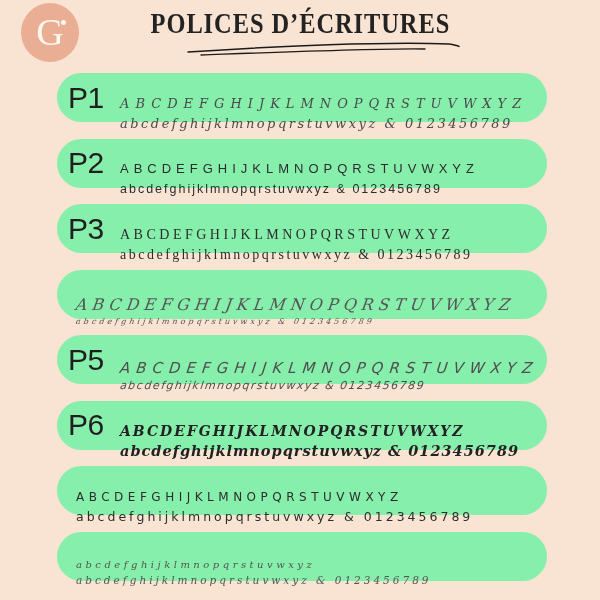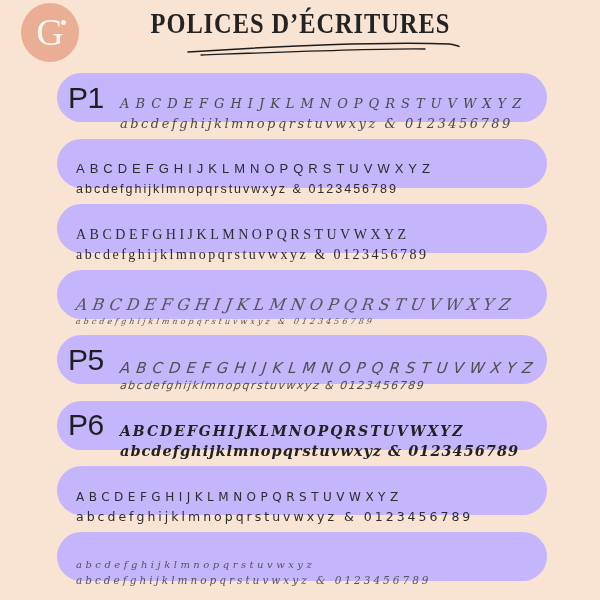--- a/index.html
+++ b/index.html
@@ -26,21 +26,21 @@
   .title{
     display:inline-block;
     font-family:"Liberation Serif",serif;font-weight:700;font-size:26px;
     letter-spacing:1px;color:#232323;
     transform:scale(0.94,1.12);
   }
   .underline-svg{display:block;margin:1px auto 0;transform:translateX(23px);}
   
   .rows{position:absolute;top:73px;left:57px;width:490px;}
   .row{
-    height:49px;border-radius:24.5px;background:#c4b5fd;
+    height:49px;border-radius:24.5px;background:#86efac;
     margin-bottom:16.5px;display:flex;align-items:center;
     padding-left:11px;box-sizing:border-box;
   }
   .plabel{
     font-size:30px;color:#1f1f1f;width:44px;flex-shrink:0;
     font-family:"Liberation Sans",sans-serif;letter-spacing:-0.5px;
   }
   .spec{flex:1;padding-left:8px;overflow:hidden;margin-top:32px;}
   .line{white-space:nowrap;line-height:20px;}
   
@@ -96,27 +96,29 @@
 
   <div class="row r1">
     <span class="plabel">P1</span>
     <div class="spec">
       <div class="line u">ABCDEFGHIJKLMNOPQRSTUVWXYZ</div>
       <div class="line l">abcdefghijklmnopqrstuvwxyz &amp; 0123456789</div>
     </div>
   </div>
 
   <div class="row r2">
+    <span class="plabel">P2</span>
     <div class="spec">
       <div class="line u">ABCDEFGHIJKLMNOPQRSTUVWXYZ</div>
       <div class="line l">abcdefghijklmnopqrstuvwxyz &amp; 0123456789</div>
     </div>
   </div>
 
   <div class="row r3">
+    <span class="plabel">P3</span>
     <div class="spec">
       <div class="line u">ABCDEFGHIJKLMNOPQRSTUVWXYZ</div>
       <div class="line l">abcdefghijklmnopqrstuvwxyz &amp; 0123456789</div>
     </div>
   </div>
 
   <div class="row r4">
     <div class="spec">
       <div class="line u">ABCDEFGHIJKLMNOPQRSTUVWXYZ</div>
       <div class="line l">abcdefghijklmnopqrstuvwxyz &amp; 0123456789</div>

